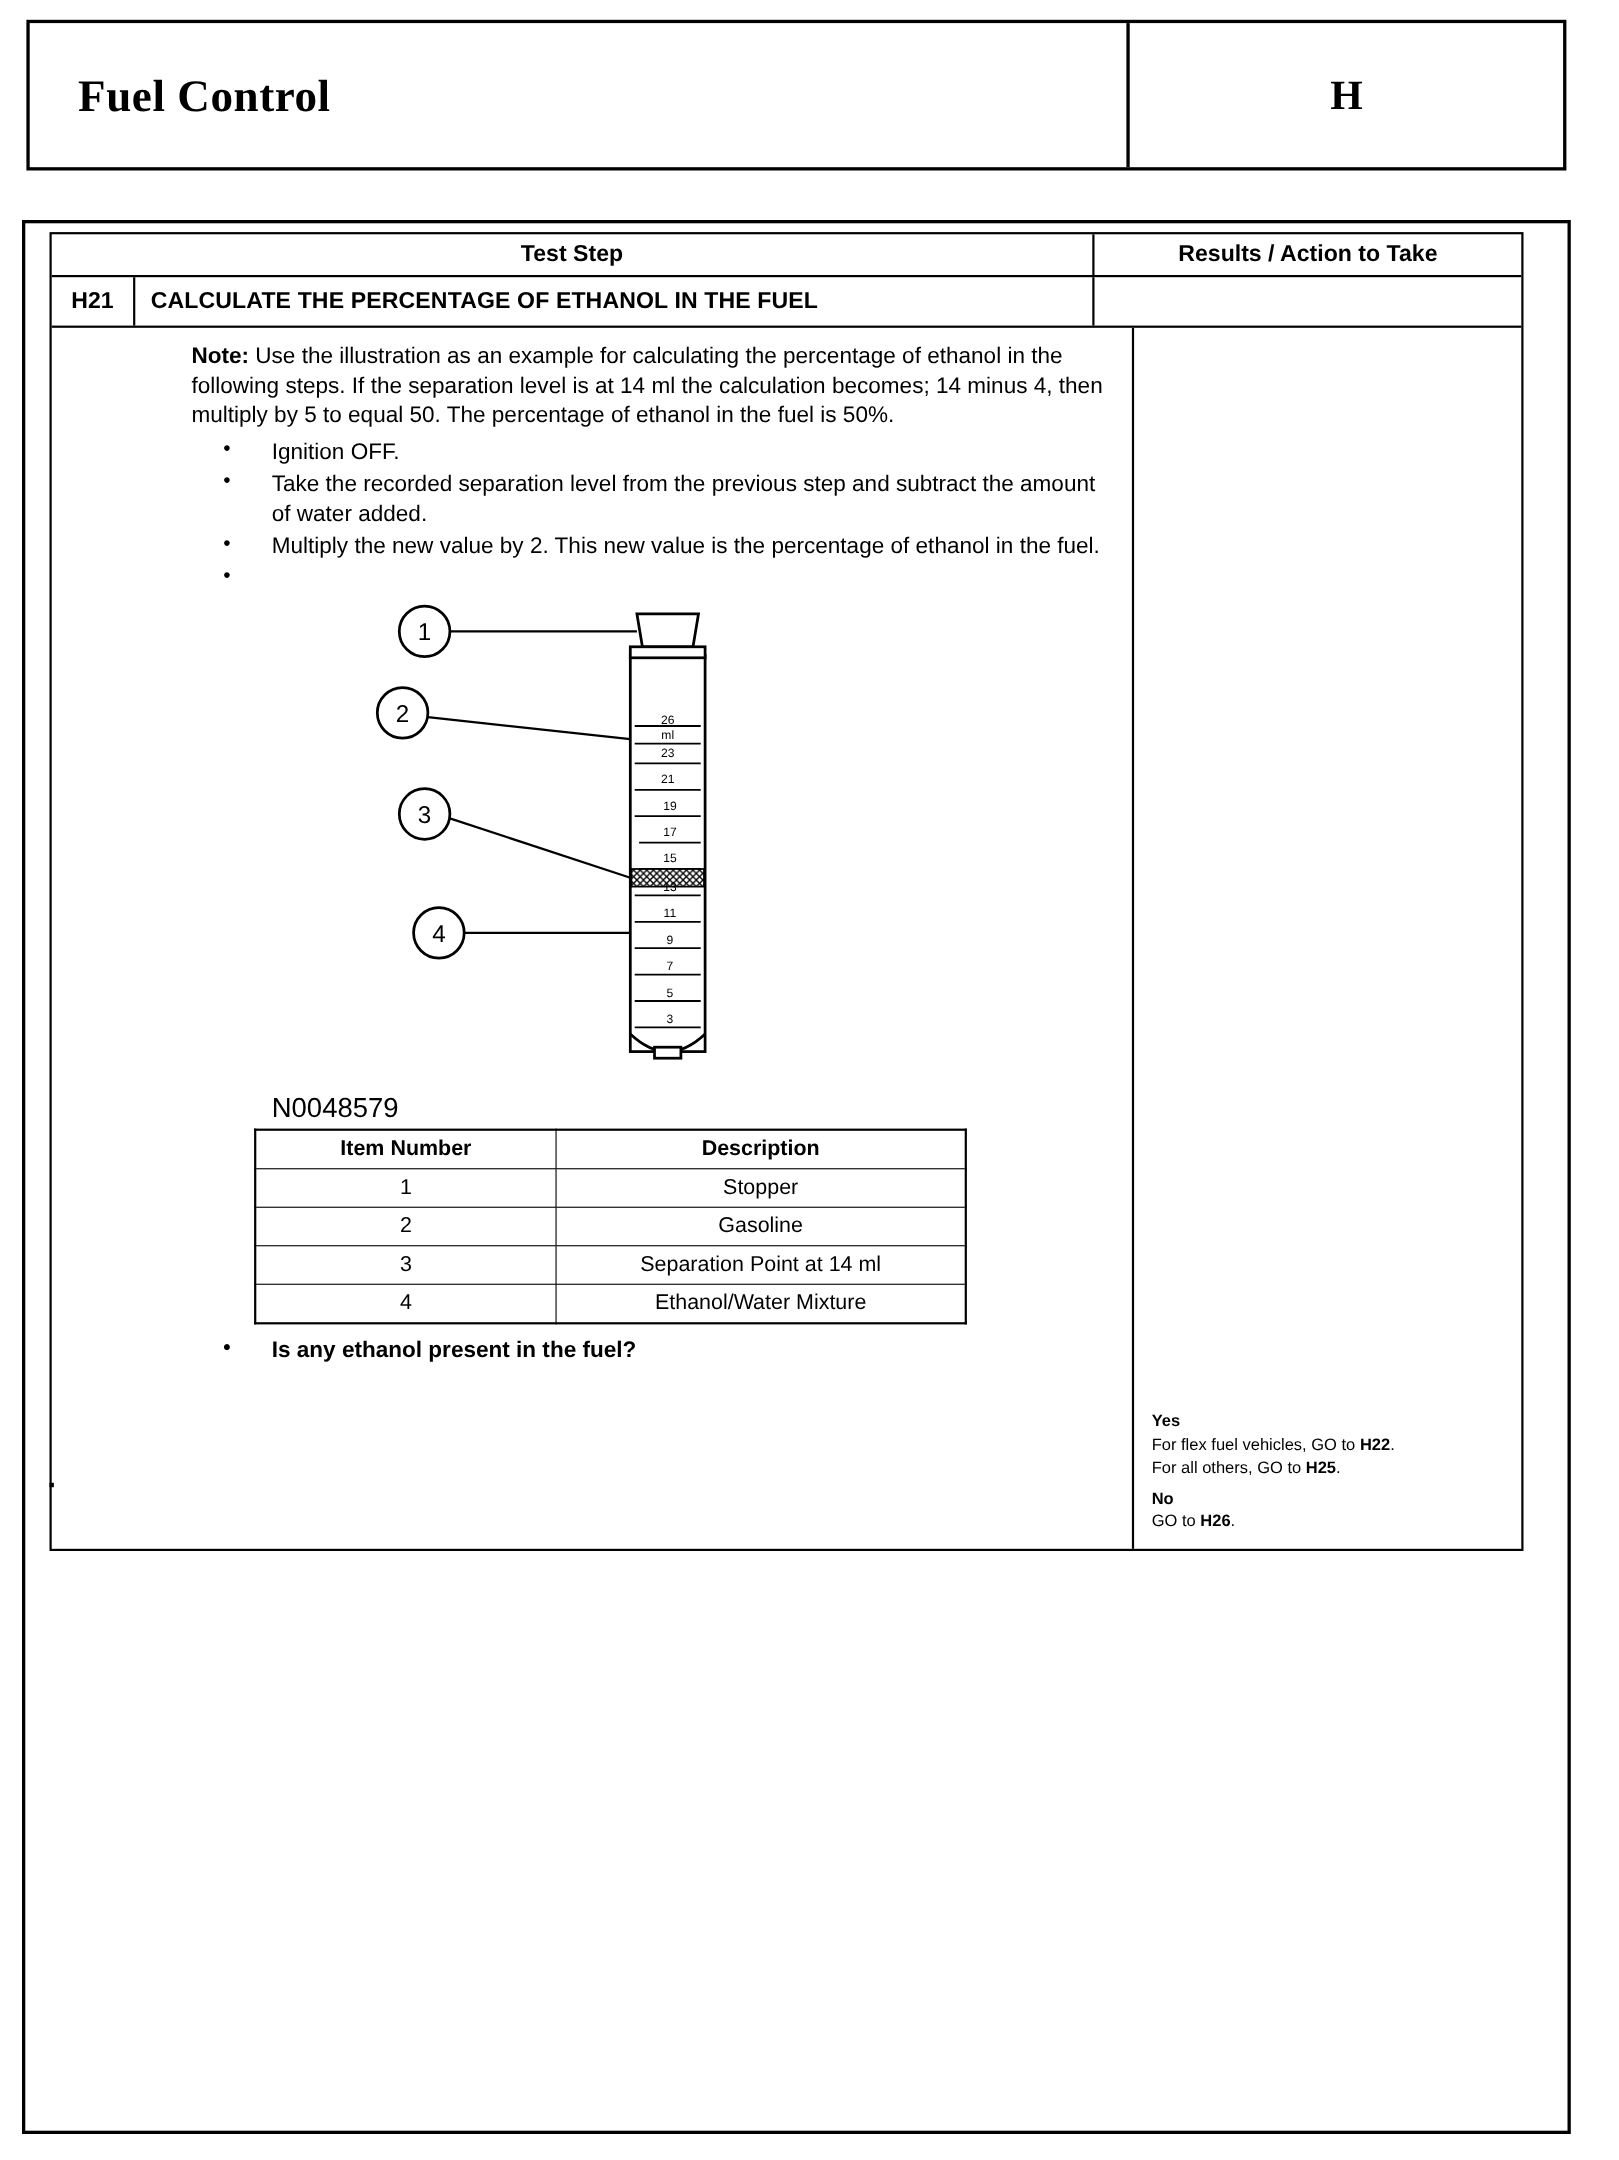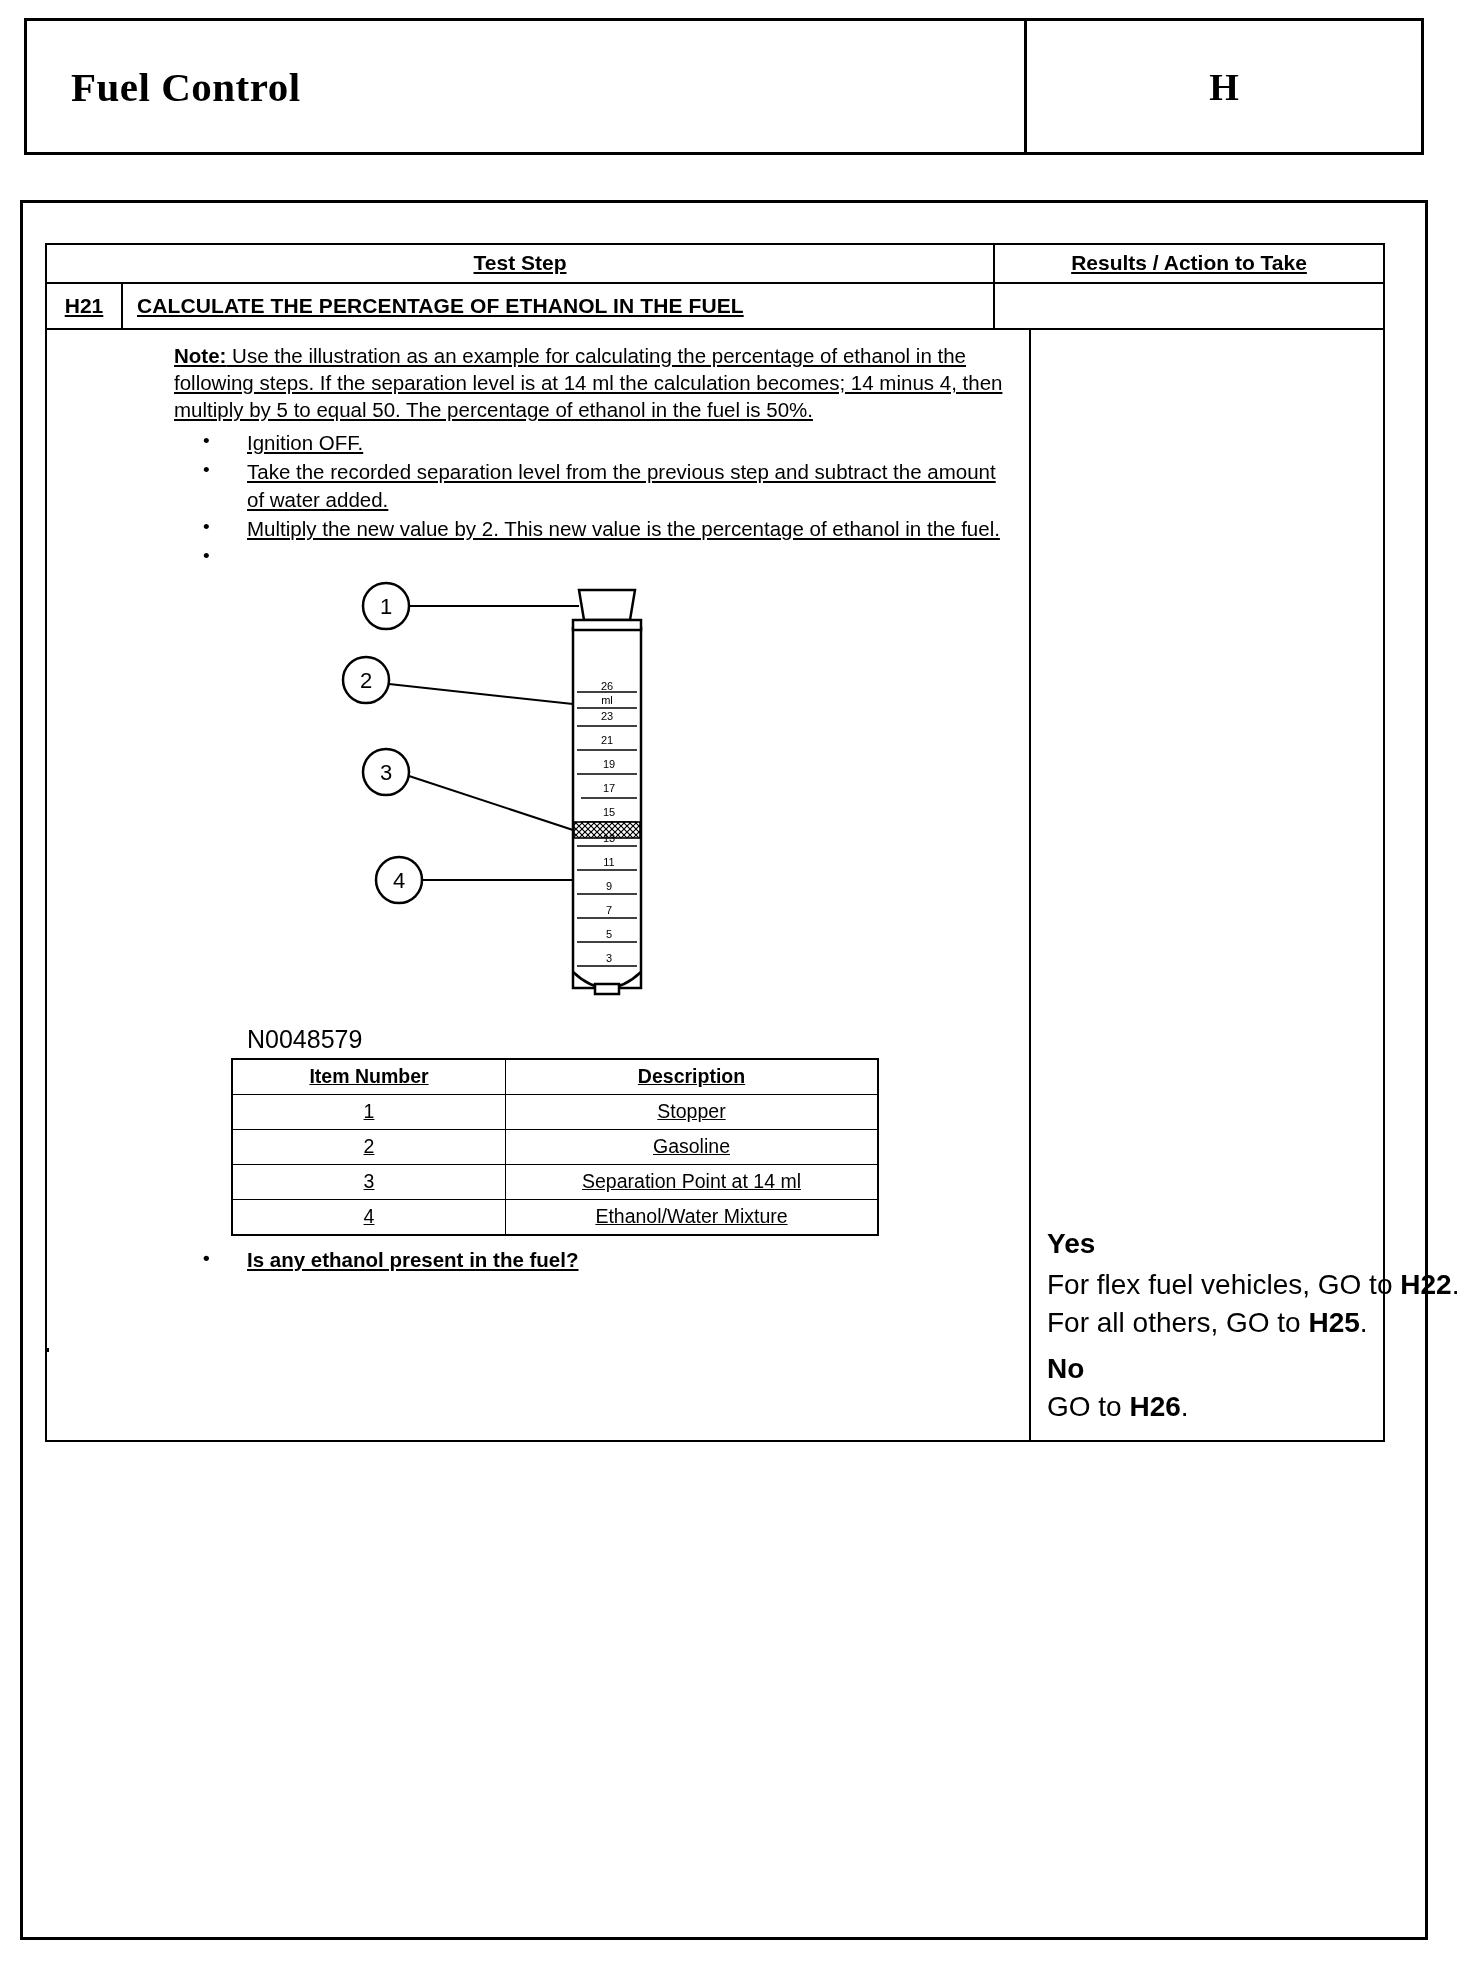--- a/index.html
+++ b/index.html
@@ -67,26 +67,25 @@
     width: 1408px;
     height: 1740px;
     border: 3px solid #000;
     box-sizing: border-box;
   }
 
   
   .table {
     position: absolute;
     left: 22px;
-    top: 40px;
+    top: 8px;
     width: 1340px;
     border: 2px solid #000;
     box-sizing: border-box;
     border-collapse: collapse;
-    text-decoration: underline;
   }
   .trow {
     display: flex;
   }
   .col-left {
     flex: 0 0 948px;
     box-sizing: border-box;
     border-right: 2px solid #000;
   }
   .col-right {
@@ -214,21 +213,21 @@
     padding-left: 122px;
   }
   ul.bullets.tail li.bold { font-weight: bold; }
 
   
   .results {
     position: absolute;
     left: 16px;
     bottom: 14px;
     width: 340px;
-    font-size: 28px;
+    font-size: 15px;
     line-height: 1.36;
   }
   .results .yes { font-weight: bold; margin-bottom: 2px; }
   .results .no { font-weight: bold; margin-top: 8px; margin-bottom: 0px; }
   .results b { font-weight: bold; }
   .results .line { white-space: nowrap; }
 
   .dot-artifact {
     position: absolute;
     width: 4px; height: 4px;

